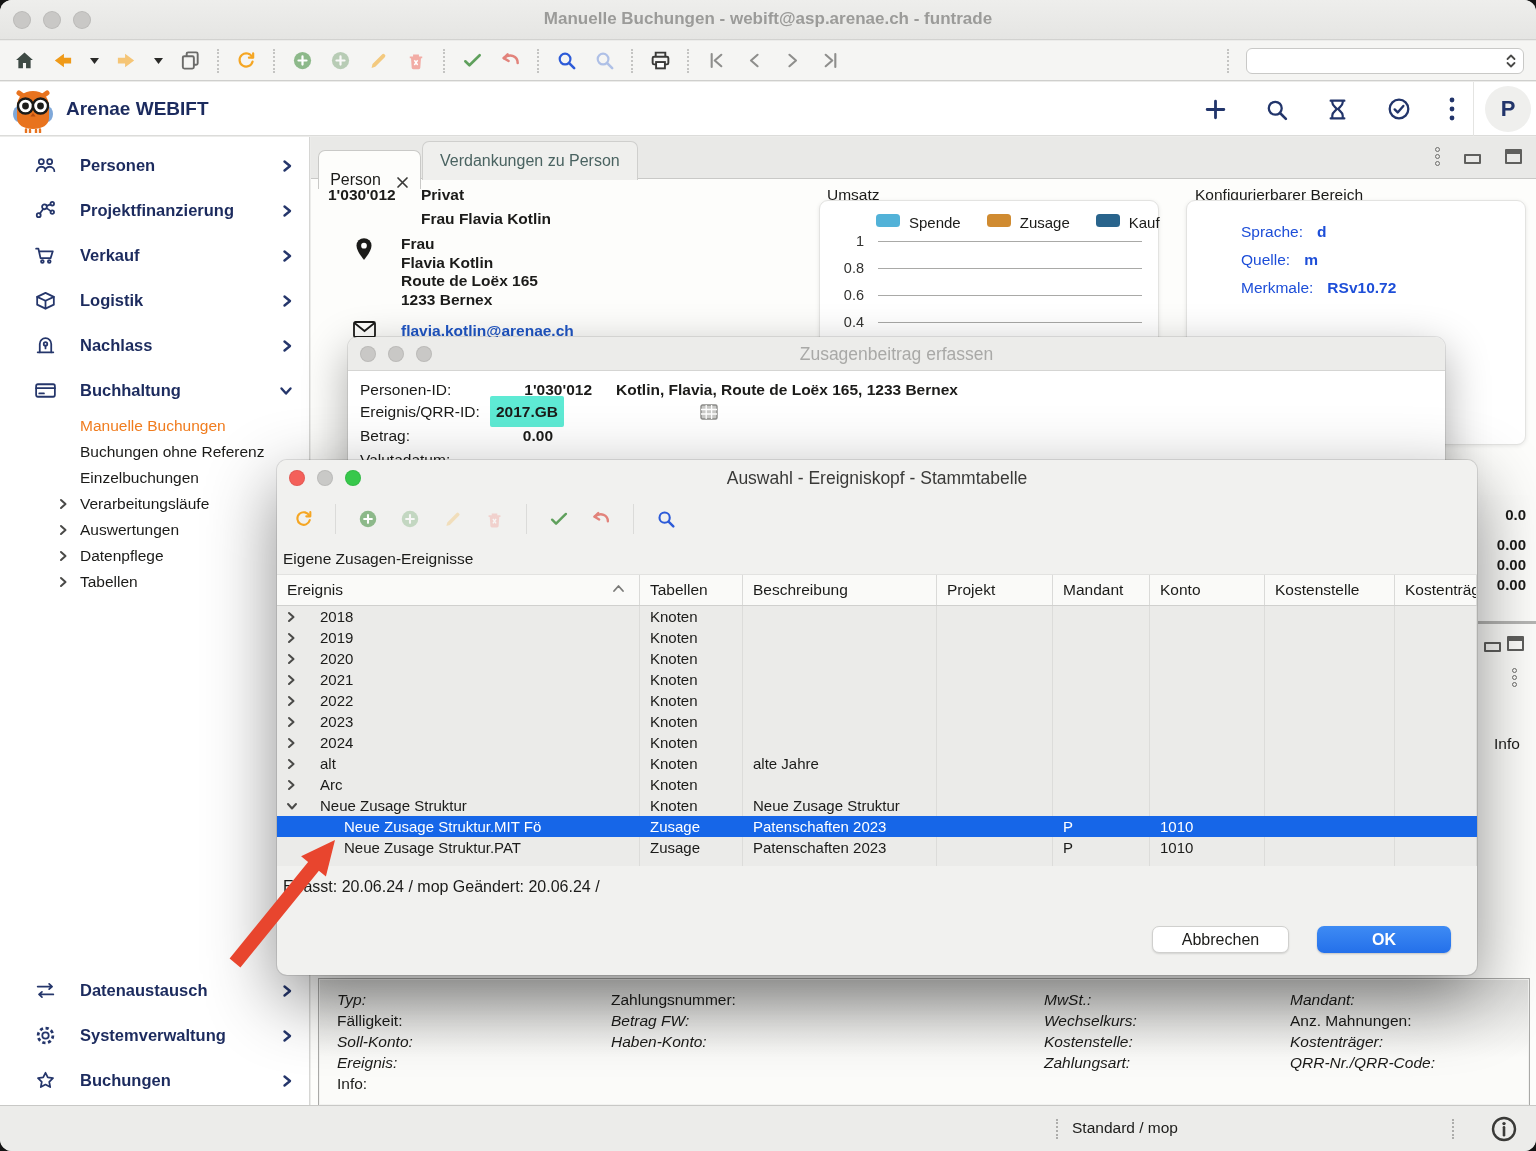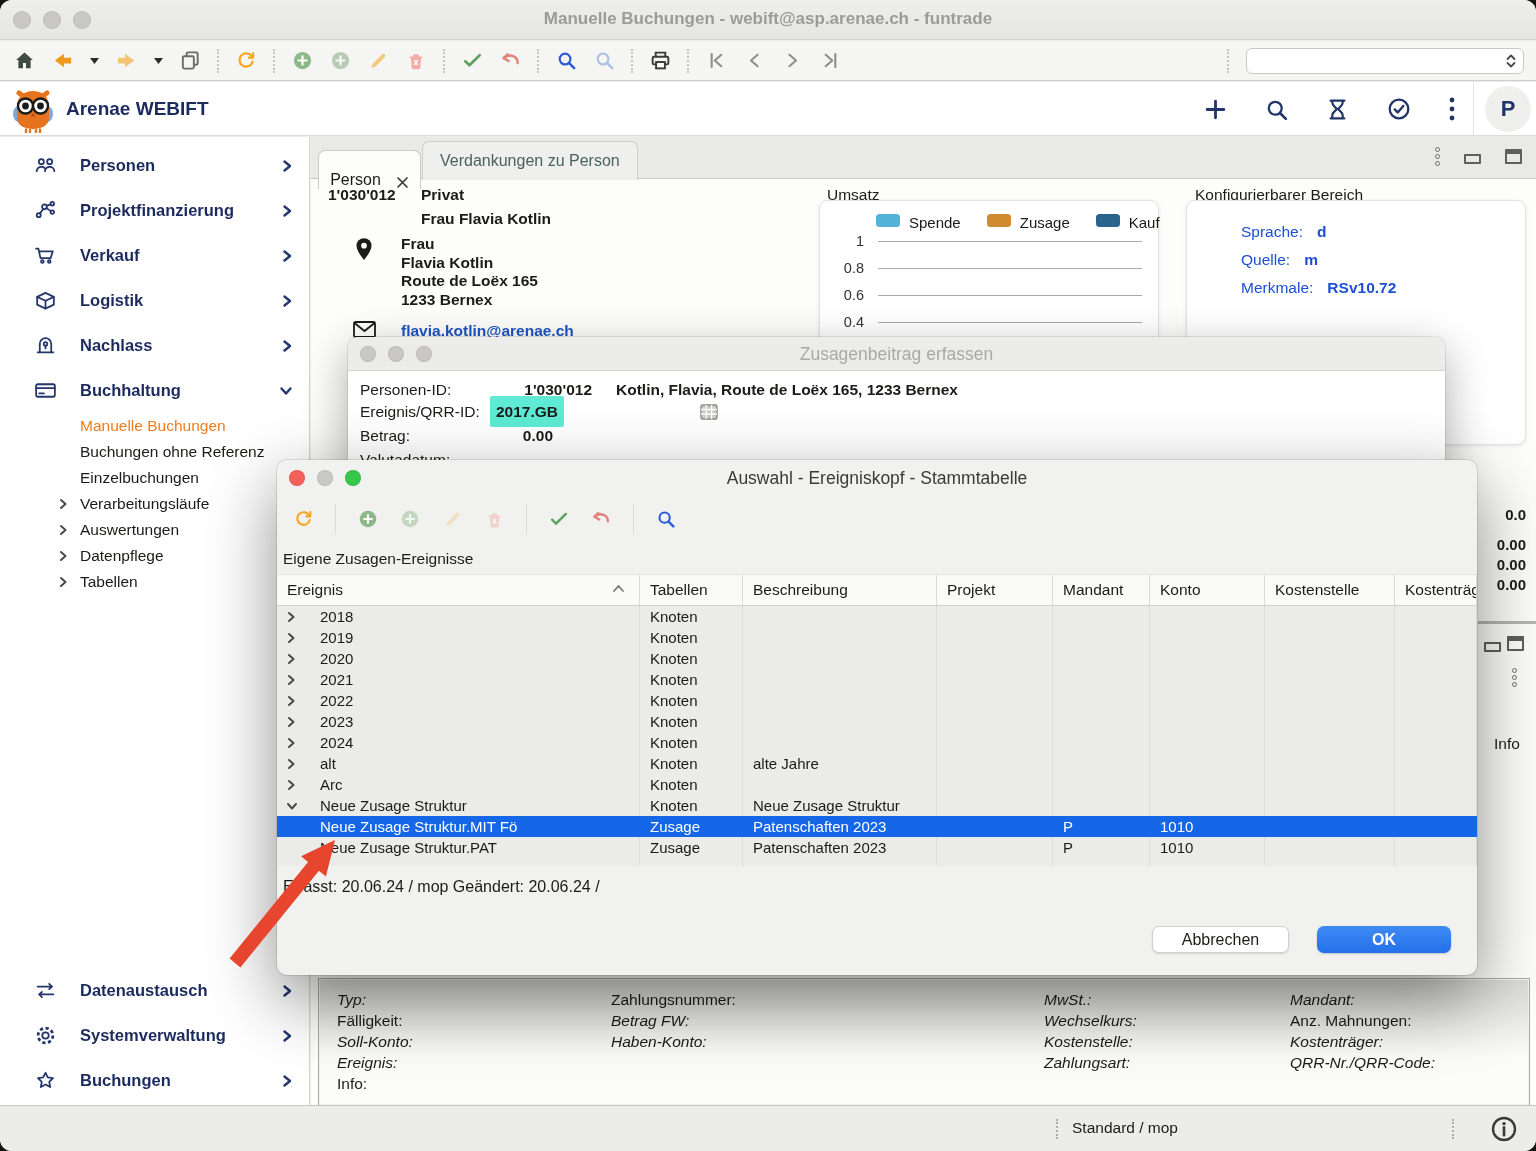--- a/index.html
+++ b/index.html
@@ -114,21 +114,21 @@
   .dlg2-section{position:absolute;left:6px;top:90px;font-size:15.5px;color:#1B1B19;white-space:nowrap;}
   .grid-cols{display:grid;grid-template-columns:363px 103px 194px 116px 97px 115px 130px 1fr;}
   .thead{position:absolute;left:0;right:0;top:114px;height:32px;background:#FAFAF8;border-top:1px solid #E2E2E0;border-bottom:1px solid #D0D0CE;}
   .th{display:flex;align-items:center;padding-left:10px;font-size:15.5px;color:#1B1B19;border-right:1px solid #DADAD8;position:relative;white-space:nowrap;overflow:hidden;}
   .th .sort{position:absolute;right:14px;top:9px;color:#7A7A78;display:flex;}
   .tbody{position:absolute;left:0;right:0;top:146px;height:260px;background:#EBEBE9;overflow:hidden;}
   .trow{height:21px;font-size:15px;color:#1B1B19;}
   .td{padding-left:10px;border-right:1px solid #DCDCDA;height:21px;line-height:21px;white-space:nowrap;overflow:hidden;}
   .td0{padding-left:0;display:flex;align-items:center;gap:16px;}
   .rowchev{width:12px;margin:0 6px 0 9px;color:#4A4A48;display:flex;flex:0 0 auto;}
-  .indent1{}
+  .indent1{margin-left:24px;}
   .trow.selected{background:#1666E8;color:#fff;}
   .trow.selected .td{border-right-color:transparent;}
   .filler{height:9px;}
   .filler .td{height:9px;}
   .dlg2-footer{position:absolute;left:6px;top:418px;font-size:16px;color:#1B1B19;white-space:nowrap;}
   .btn{position:absolute;top:466px;height:27px;border-radius:7px;display:flex;align-items:center;justify-content:center;font-size:16px;}
   .btn-cancel{left:875px;width:137px;background:#fff;border:1px solid #D0D0CE;color:#1B1B19;box-shadow:0 1px 2px rgba(0,0,0,.13);}
   .btn-ok{left:1040px;width:134px;background:linear-gradient(#3E8BF4,#2470EA);color:#fff;font-weight:bold;box-shadow:0 1px 2px rgba(0,0,0,.2);}
 
   .red-arrow{position:absolute;left:225px;top:828px;z-index:7;}

